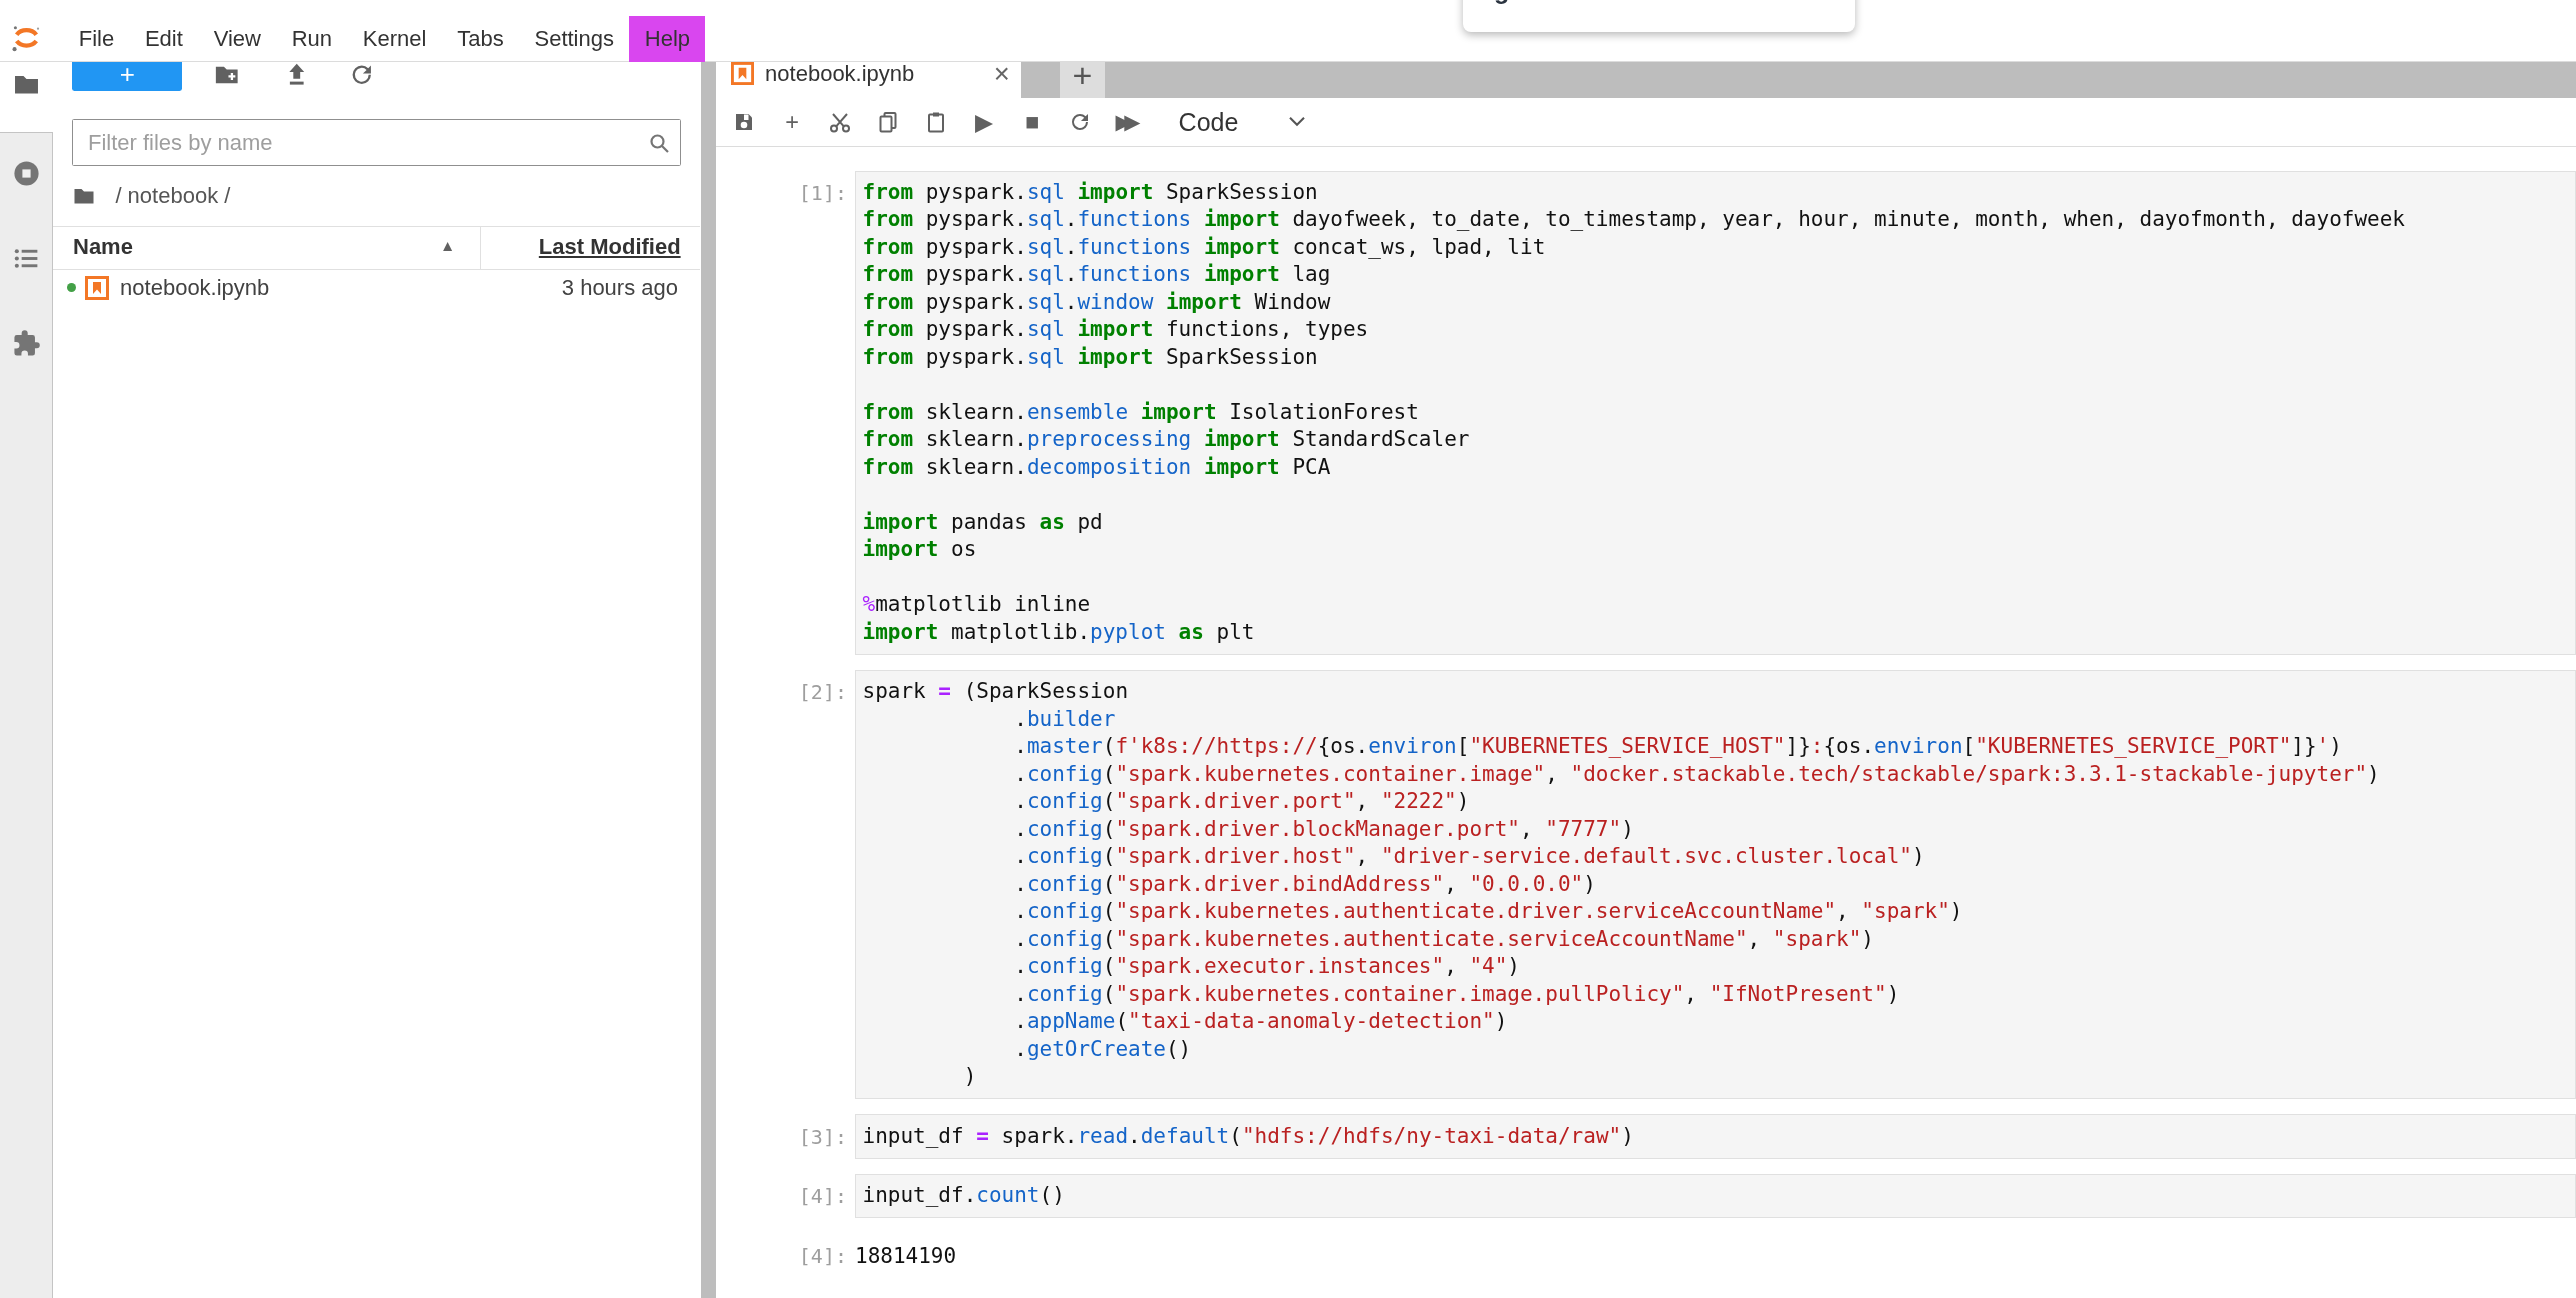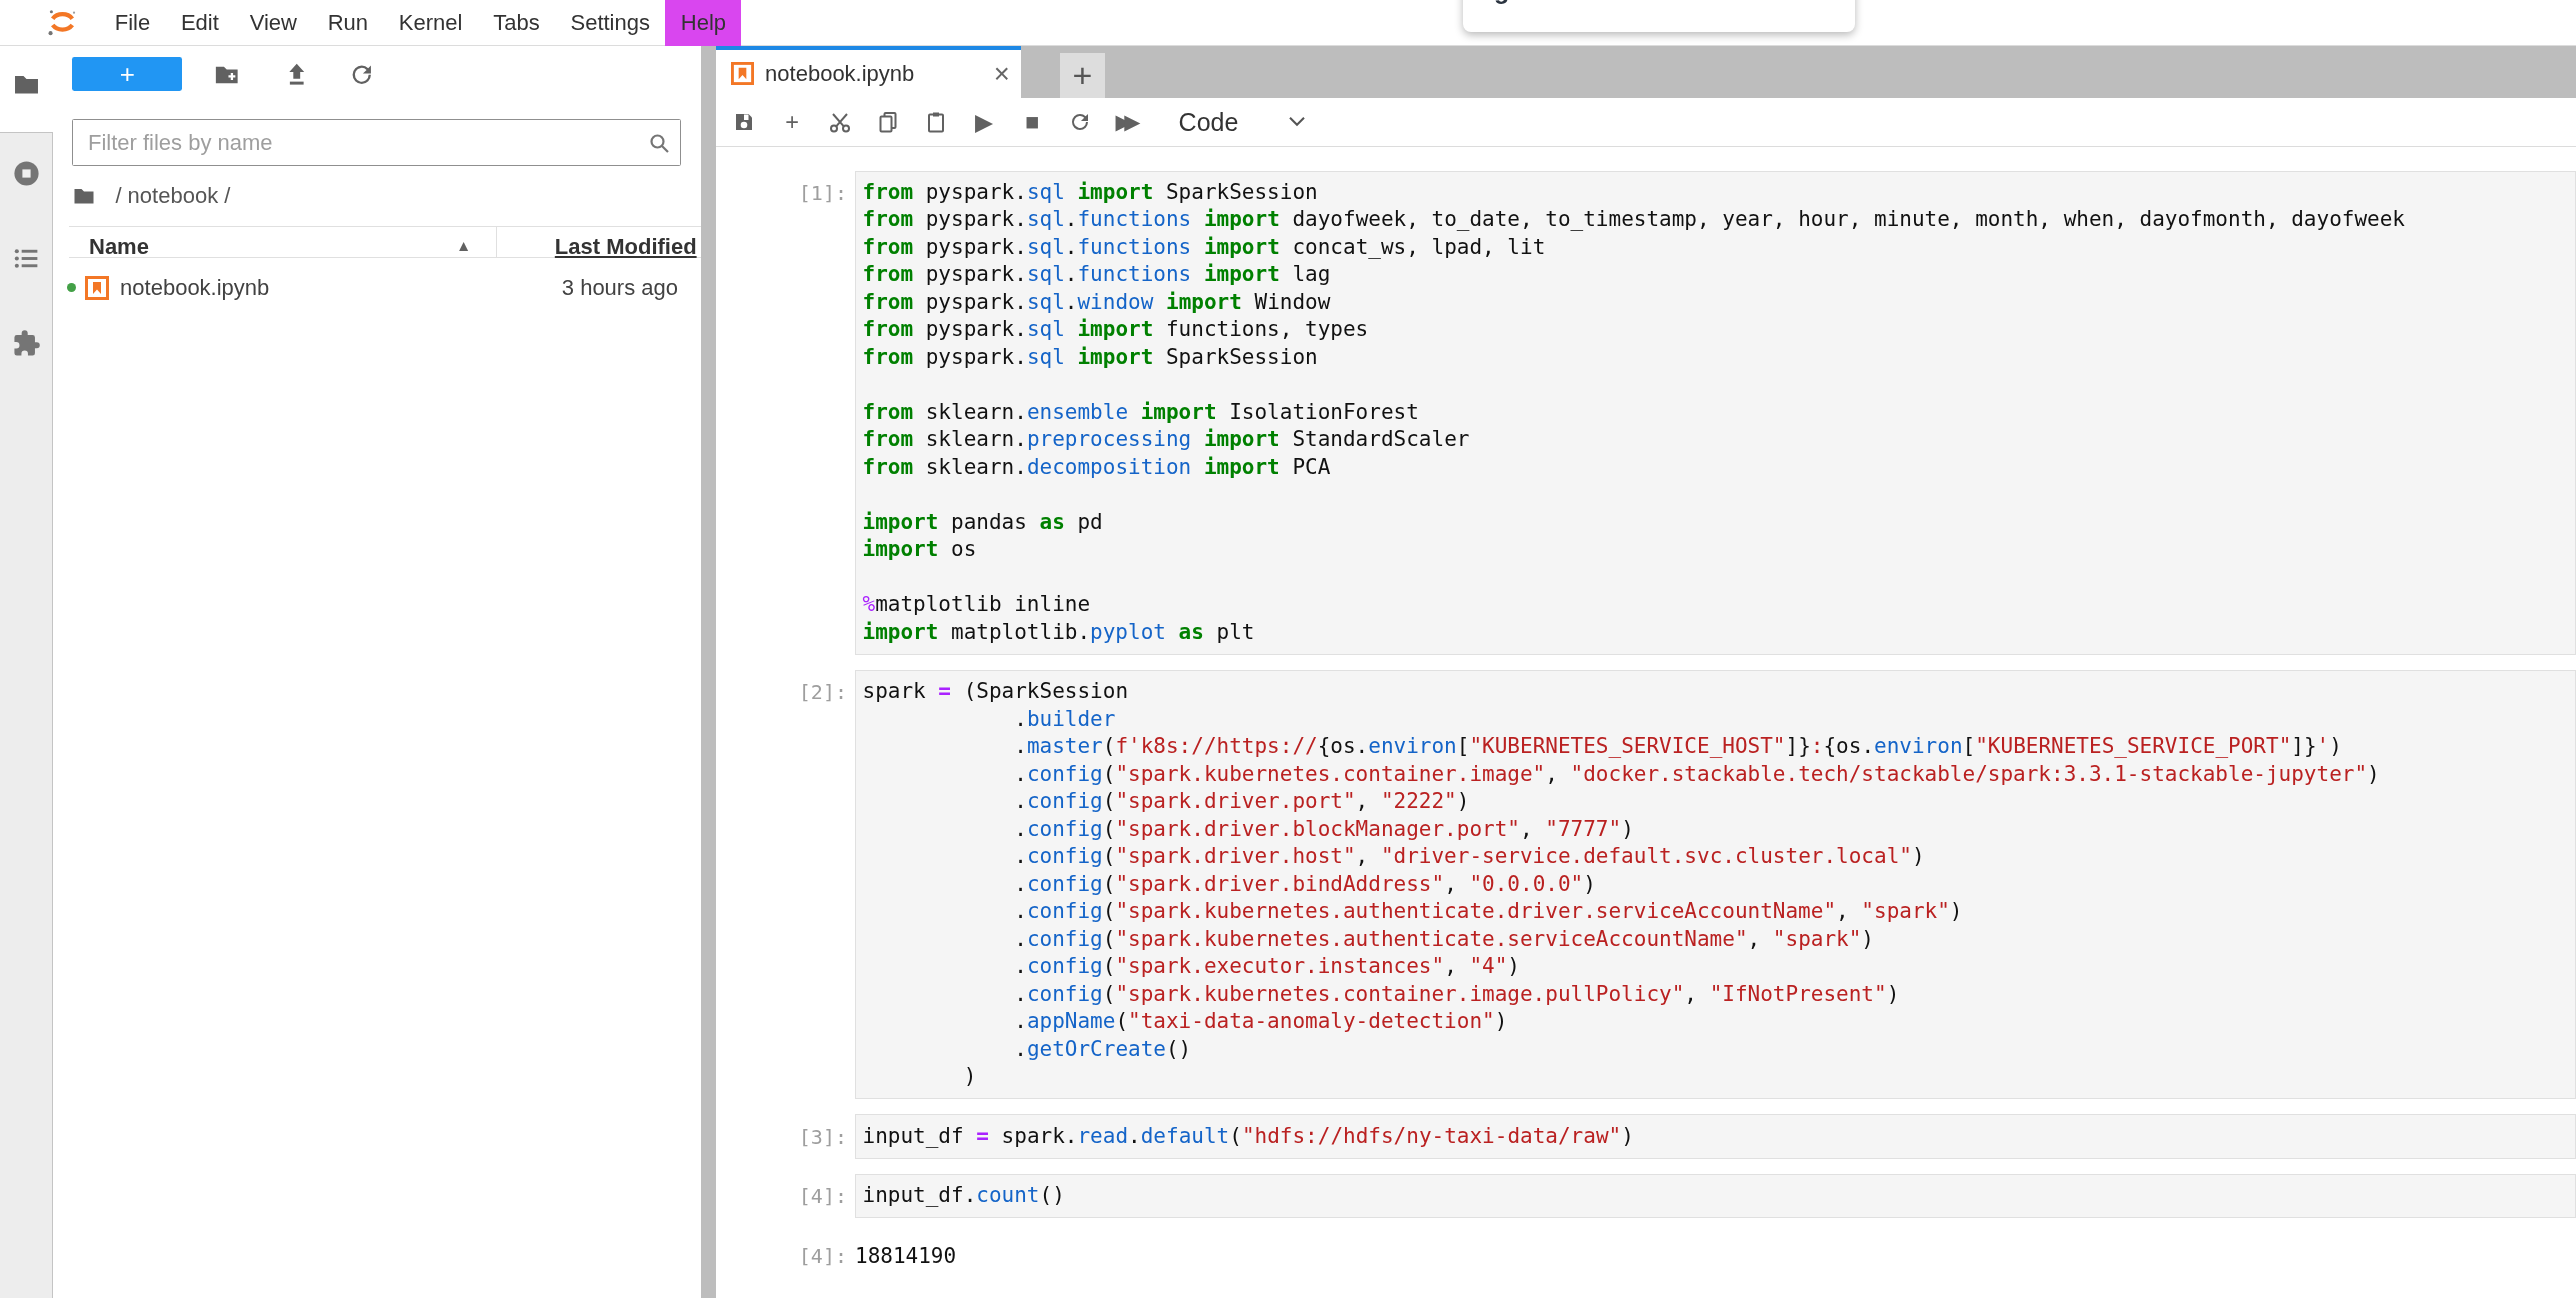--- a/index.html
+++ b/index.html
@@ -1,23 +1,23 @@
 <!DOCTYPE html>
 <html style="font-size:13px"><head>
 <meta charset="utf-8">
 <style>
   * { margin:0; padding:0; box-sizing:border-box; }
   html,body { width:2576px; height:1299px; }
   body { position:relative; overflow:hidden; background:#fff;
          font-family:"Liberation Sans", sans-serif; color:#333; }
 
   
-  #menubar { position:absolute; left:0; top:0; width:100%; height:46px;
+  #menubar { position:absolute; left:0; top:16px; width:100%; height:46px;
              background:#fff; border-bottom:0.8px solid #dcdcdc;
-             display:flex; align-items:center; z-index:5;padding-left:36px; }
+             display:flex; align-items:center; z-index:5; }
   #logo { margin-left:11.3px; width:31px; height:31px; display:flex; align-items:center; }
   #menu-items { display:flex; margin-left:21px; height:46px; }
   .menu-item { padding:0 15.4px; line-height:45px; font-size:22px; color:#333; cursor:default; }
   .menu-item.active { background:#d946ef; }
 
   
   #popup { position:absolute; left:1463px; top:-26px; width:392px; height:58px;
            background:#fff; border-radius:8px;
            box-shadow:0 2.4px 8px rgba(0,0,0,.28); z-index:20; }
   #popup .txt { position:absolute; left:31px; top:1.6px; font-size:25px;
@@ -41,21 +41,21 @@
                  border:1.6px solid #8f8f8f; border-radius:1.6px; background:#fff; }
   #filter-wrap input { position:absolute; left:0; top:0; width:100%; height:100%;
                  border:none; outline:none; padding:0 49px 0 14.6px;
                  font-size:22px; font-family:"Liberation Sans",sans-serif; color:#444; }
   #filter-wrap input::placeholder { color:#9e9e9e; opacity:1; }
   #filter-search { position:absolute; right:9.7px; top:10.5px; width:24px; height:24px; }
   #crumbs { position:absolute; left:19.4px; top:134px; height:31px;
             display:flex; align-items:center; font-size:22px; color:#555; }
   #crumbs svg { width:24px; height:24px; }
   #crumbs span { margin-left:19px; }
-  #fhead { position:absolute; left:16px; top:180px; width:100%; height:32px;
+  #fhead { position:absolute; left:0; top:180px; width:100%; height:44px;
            border-top:0.8px solid #e0e0e0; border-bottom:0.8px solid #e0e0e0;
            font-size:22px; font-weight:700; color:#333; }
   #fhead .nm { position:absolute; left:20px; top:6.5px; }
   #fhead .tri { position:absolute; left:387px; top:9.7px; font-size:15.4px; color:#616161; font-weight:400; }
   #fhead .vdiv { position:absolute; left:427px; top:0; bottom:0; width:0.8px; background:#e0e0e0; }
   #fhead .lm { position:absolute; right:19.4px; top:6.5px; font-weight:700;text-decoration:underline; }
   #file-rows { position:absolute; left:0; top:219px; width:100%; }
   .frow { position:relative; height:45px; display:flex; align-items:center;
           font-size:22px; color:#424242; cursor:pointer; }
   .frow .dot { margin-left:13.8px; width:9px; height:9px; border-radius:50%; background:#43a047; }

